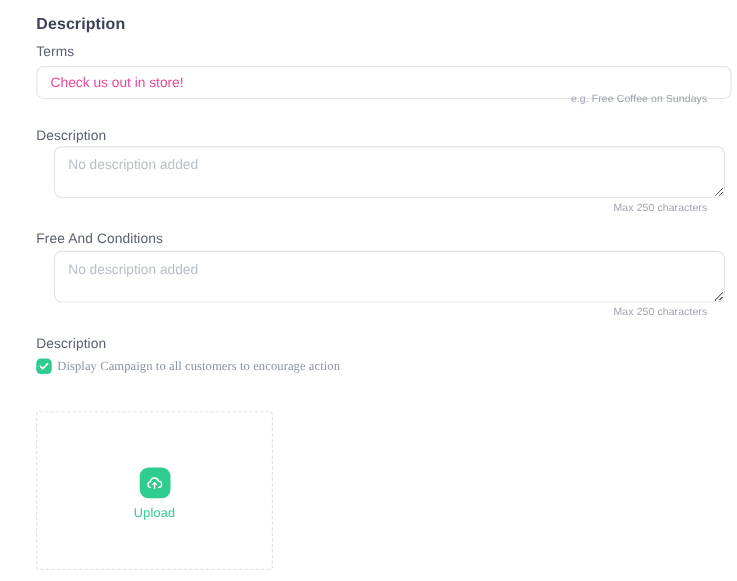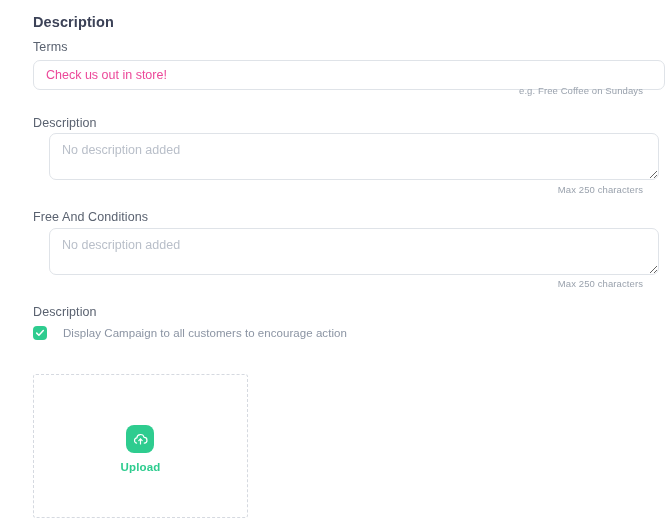--- a/index.html
+++ b/index.html
@@ -88,21 +88,22 @@
   .text-area::placeholder { color: #b9bfc9; }
   .area-desc  { top: 133px; }
   .area-terms { top: 228px; }
 
   .checkbox-row {
     position: absolute;
     left: 33px;
     top: 326px;
     display: flex;
     align-items: center;
-    gap: 16px;
+    gap: 5px;
+    font-family: Liberation Serif, serif;
   }
   .checkbox {
     width: 14px;
     height: 14px;
     border-radius: 4px;
     background: #2ecc8f;
     display: flex;
     align-items: center;
     justify-content: center;
     flex: 0 0 auto;
@@ -140,21 +141,21 @@
     height: 28px;
     border-radius: 8px;
     background: #2ecc8f;
     display: flex;
     align-items: center;
     justify-content: center;
   }
   .upload-icon svg { display: block; }
   .upload-text {
     font-size: 11.5px;
-    font-weight: 700;
+    font-weight: 400;
     color: #2ecc8f;
     letter-spacing: 0.2px;
   }
 </style>
 </head>
 <body>
 
 <div class="page">
 
   <div class="section-heading">Description</div>

